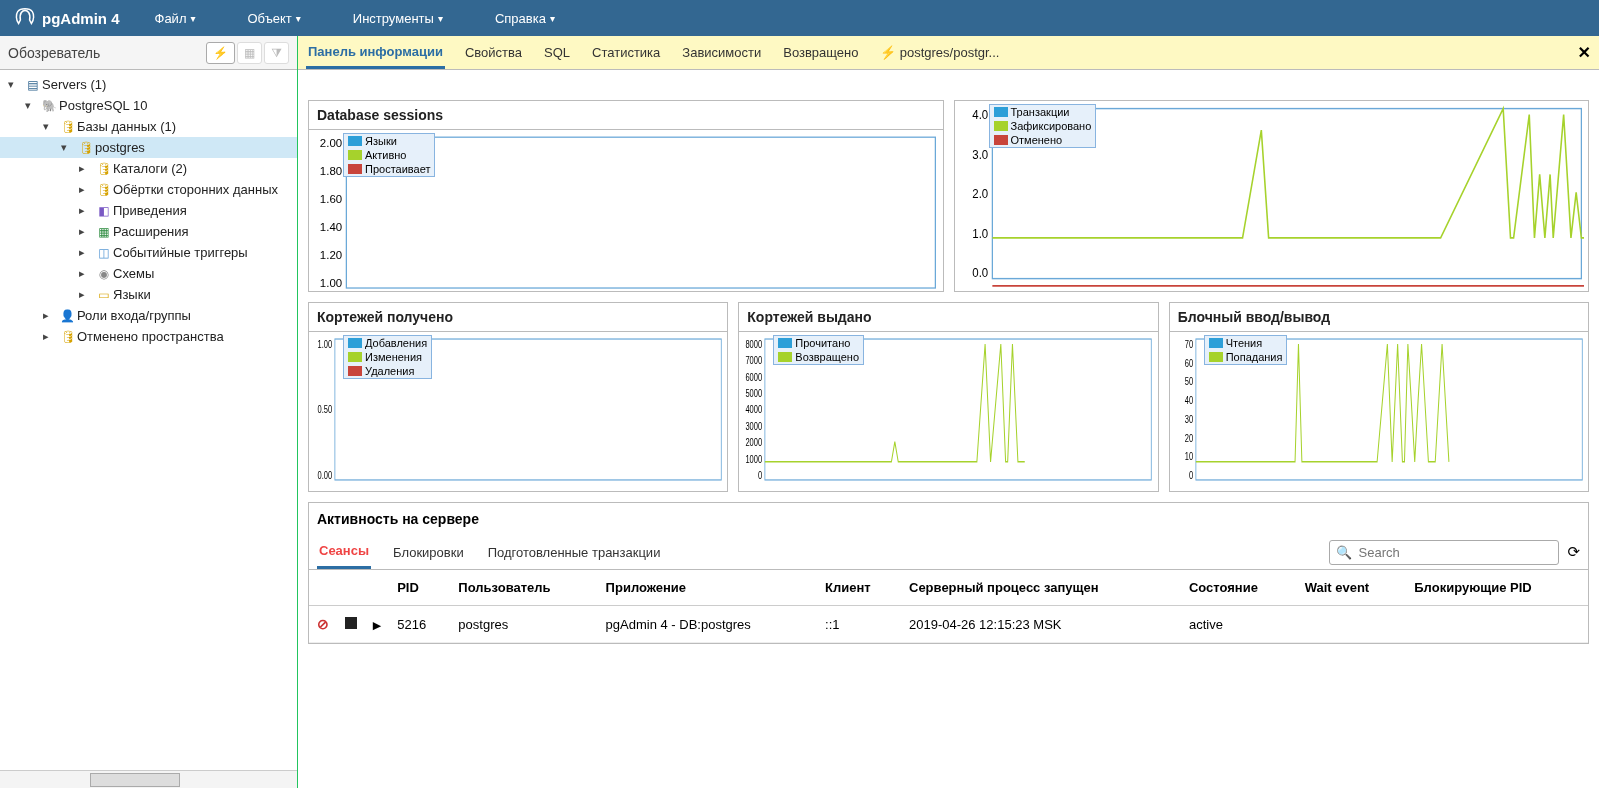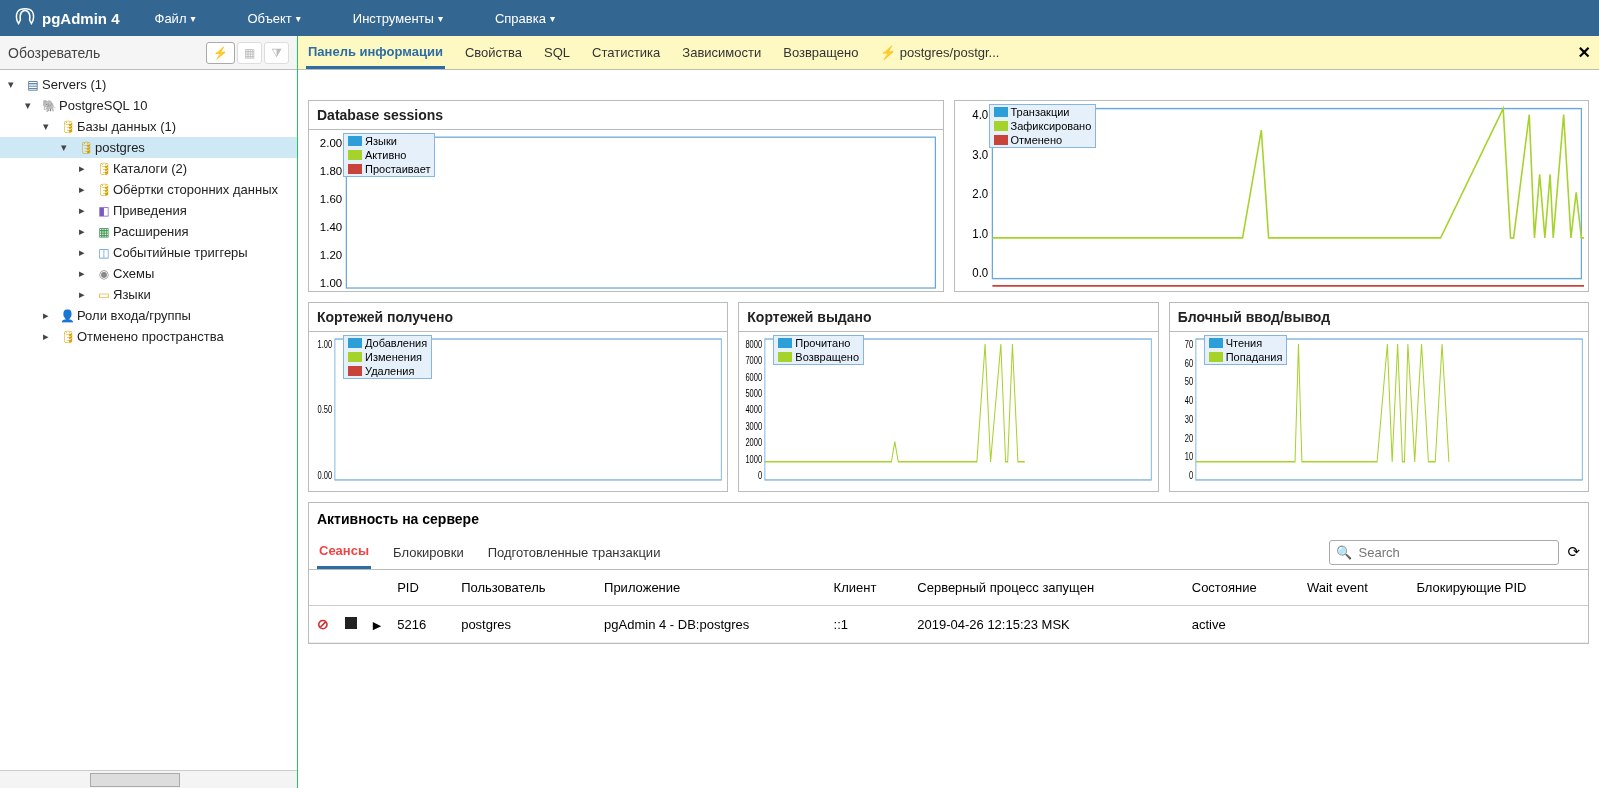--- a/index.html
+++ b/index.html
@@ -70,21 +70,21 @@
 .activity-title { font-weight: bold; padding: 8px; font-size: 14px;}
 .activity-tabs { display: flex; align-items: center; border-bottom: 1px solid #bbb; padding: 0 8px; gap: 20px; }
 .activity-tab { padding: 8px 2px; color: #333; cursor: pointer; font-size: 13px;}
 .activity-tab.active { color: #ef4444; border-bottom: 3px solid #2c6ea4; font-weight: bold;}
 .activity-tools { margin-left: auto; display: flex; align-items: center; gap: 8px; }
 .search-wrap { display: flex; align-items: center; border: 1px solid #aaa; padding: 4px 6px; width: 230px; border-radius:3px;}
 .search-wrap input { border: none; outline: none; font-size: 13px; flex:1;}
 .refresh-btn { cursor: pointer; font-size: 15px; }
 
 .grid { width: 100%; border-collapse: collapse; }
-.grid th { text-align: left; font-weight: normal; padding: 10px 8px; border-bottom: 1px solid #ccc; font-size: 13px;}
+.grid th { text-align: left; font-weight: bold; padding: 10px 8px; border-bottom: 1px solid #ccc; font-size: 13px;}
 .grid td { padding: 10px 8px; border-bottom: 1px solid #eee; font-size: 13px;}
 .term-icon { color: #c33; font-weight:bold; font-size:14px;}
 .stop-icon { width:12px; height:12px; background:#222; display:inline-block;}
 .expand-row { font-size: 11px; }
 </style>
 </head>
 <body>
 
 <div class="navbar">
   <div class="brand">

